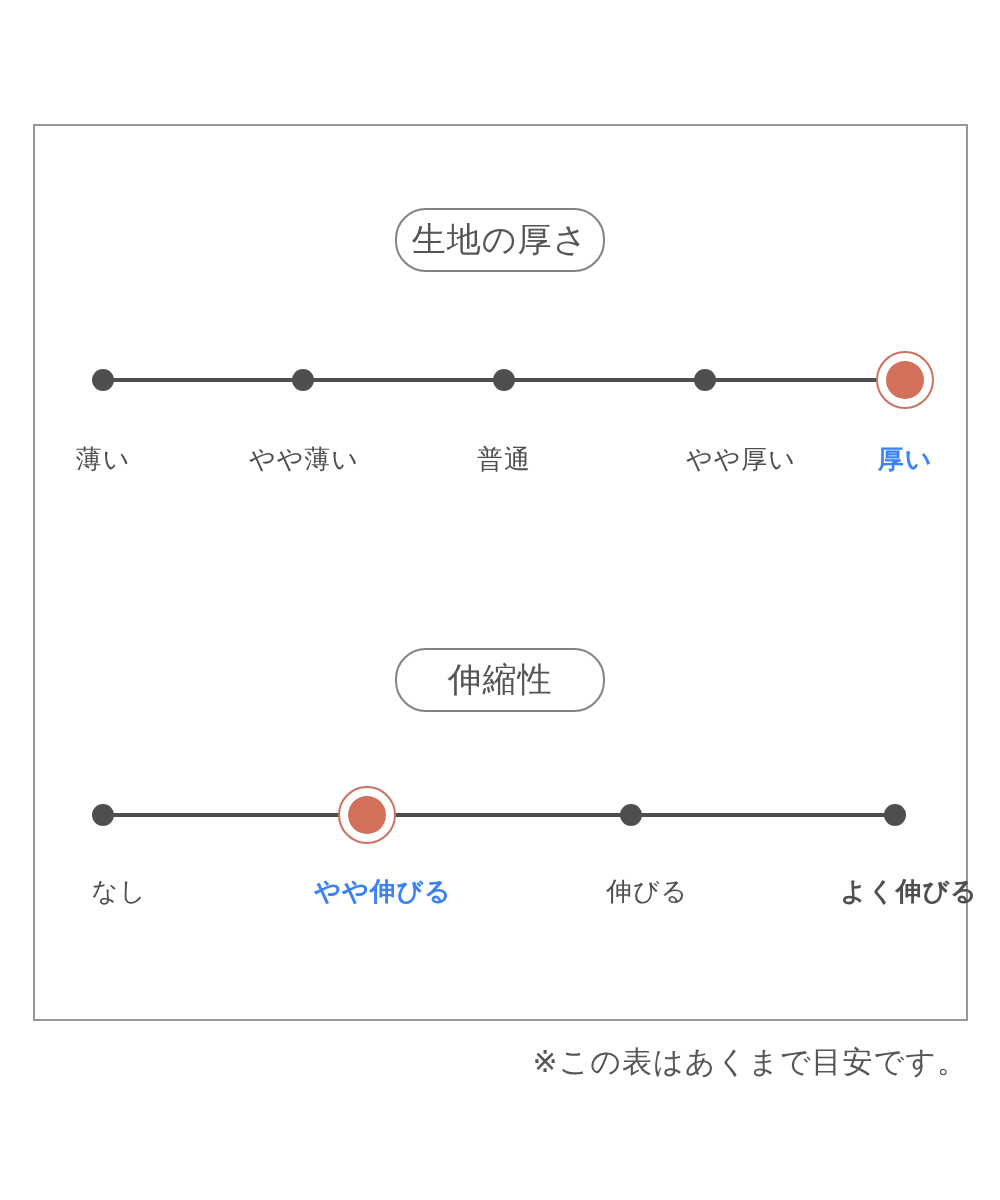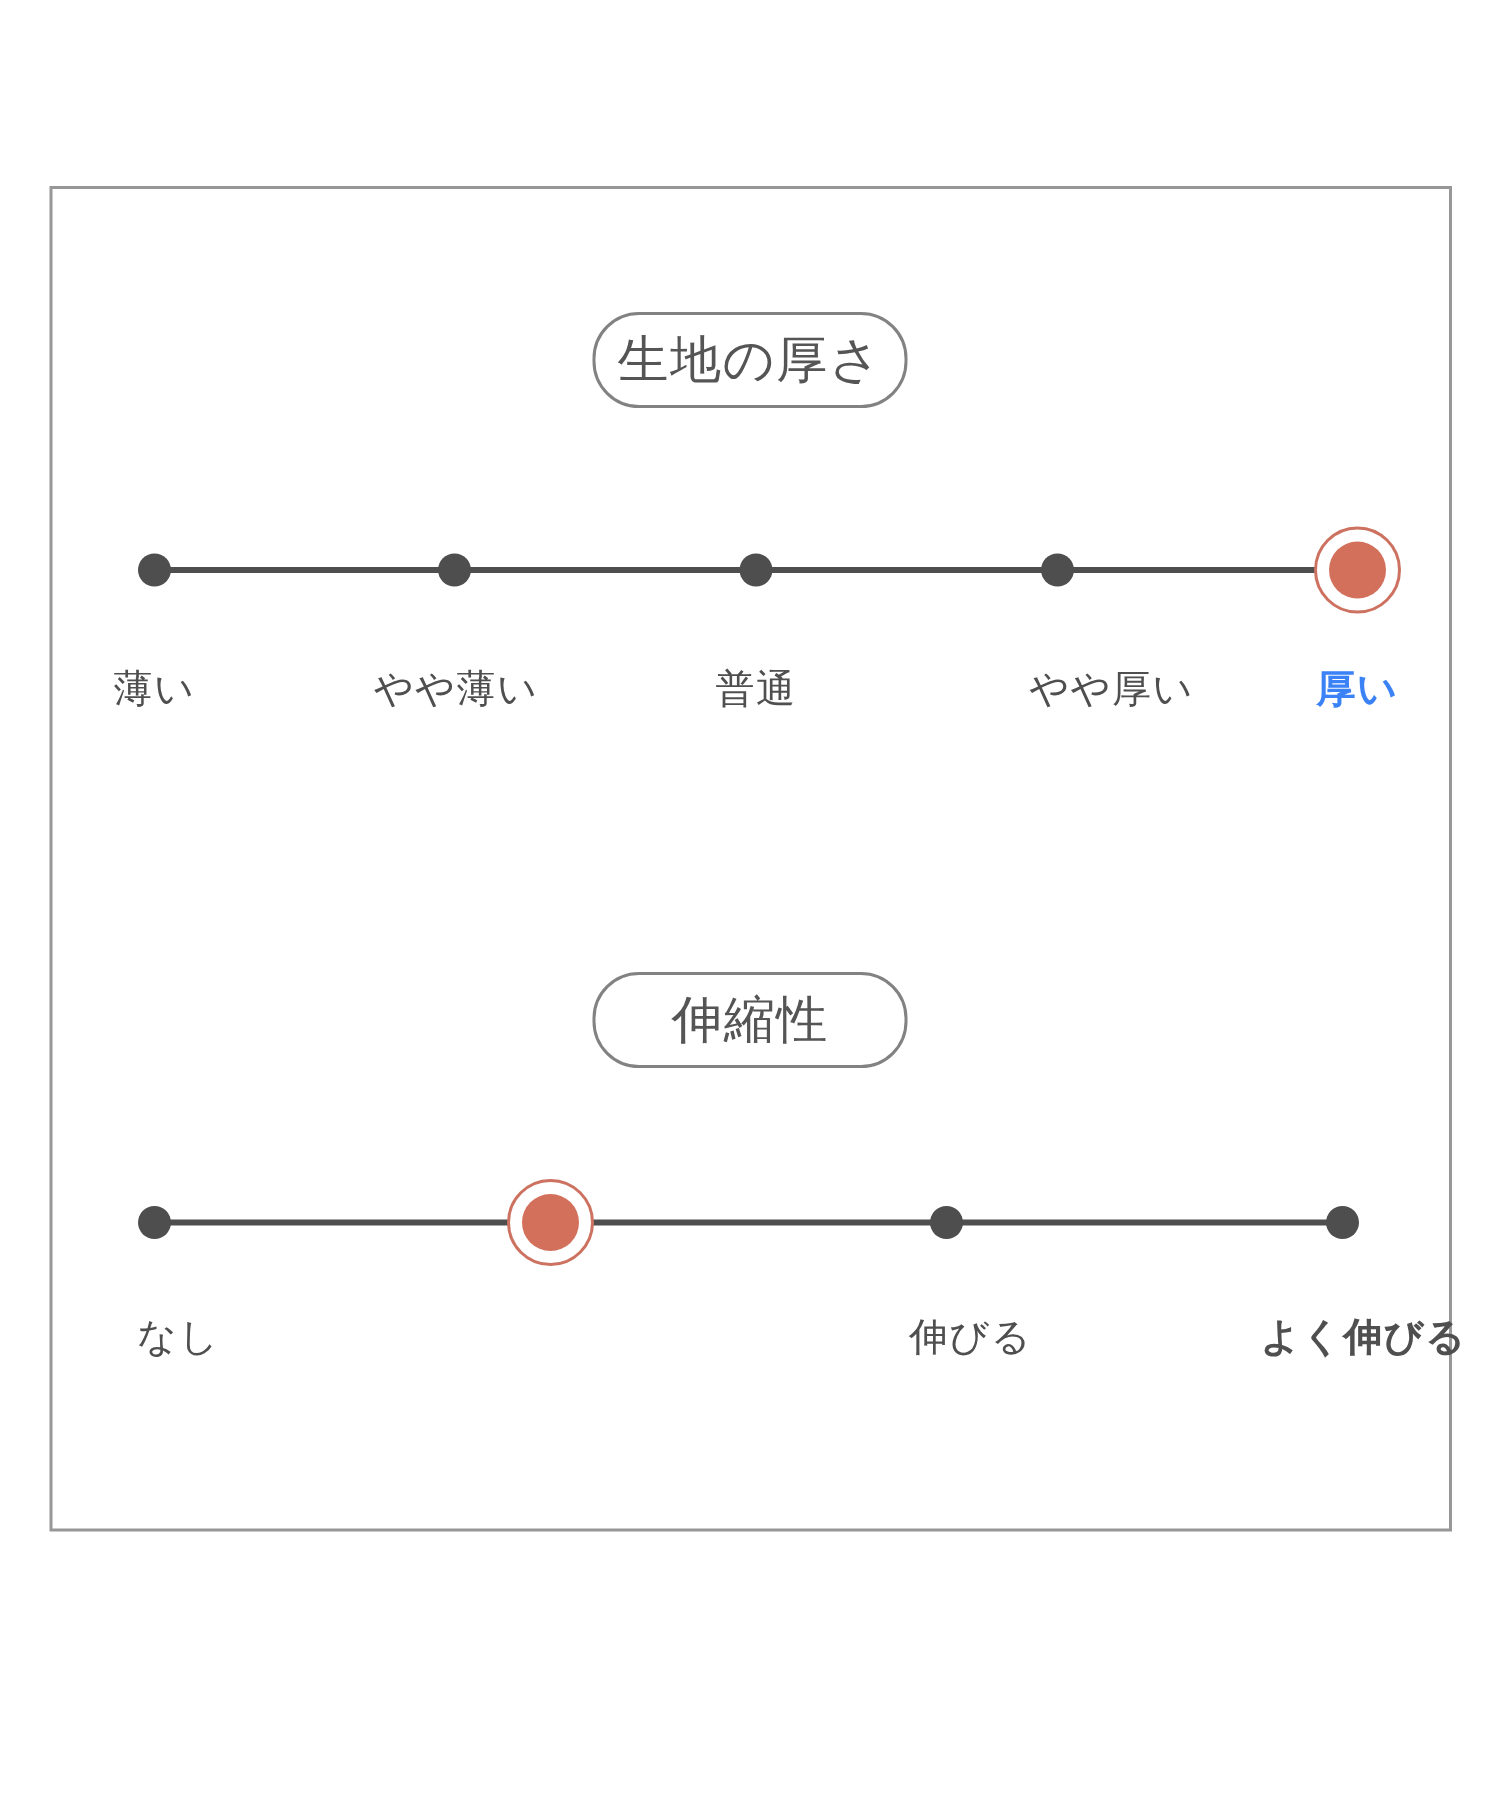--- a/index.html
+++ b/index.html
@@ -113,17 +113,19 @@
 
   <div class="track track-2"></div>
   <span class="dot" style="left:92px;  top:804px;"></span>
   <span class="dot-selected" style="left:338px; top:786px;">
       <span class="inner"></span>
     </span>
   <span class="dot" style="left:620px; top:804px;"></span>
   <span class="dot" style="left:884px; top:804px;"></span>
 
   <div class="lbl row-2" style="left:103px;">なし</div>
+  <div class="lbl row-2 selected" style="left:367px;">やや伸びる</div>
   <div class="lbl row-2" style="left:631px;">伸びる</div>
   <div class="lbl row-2" style="left:893px;font-weight:bold;">よく伸びる</div>
 
+  <div class="note">※この表はあくまで目安です。</div>
 
 </div>
 
 </body></html>

